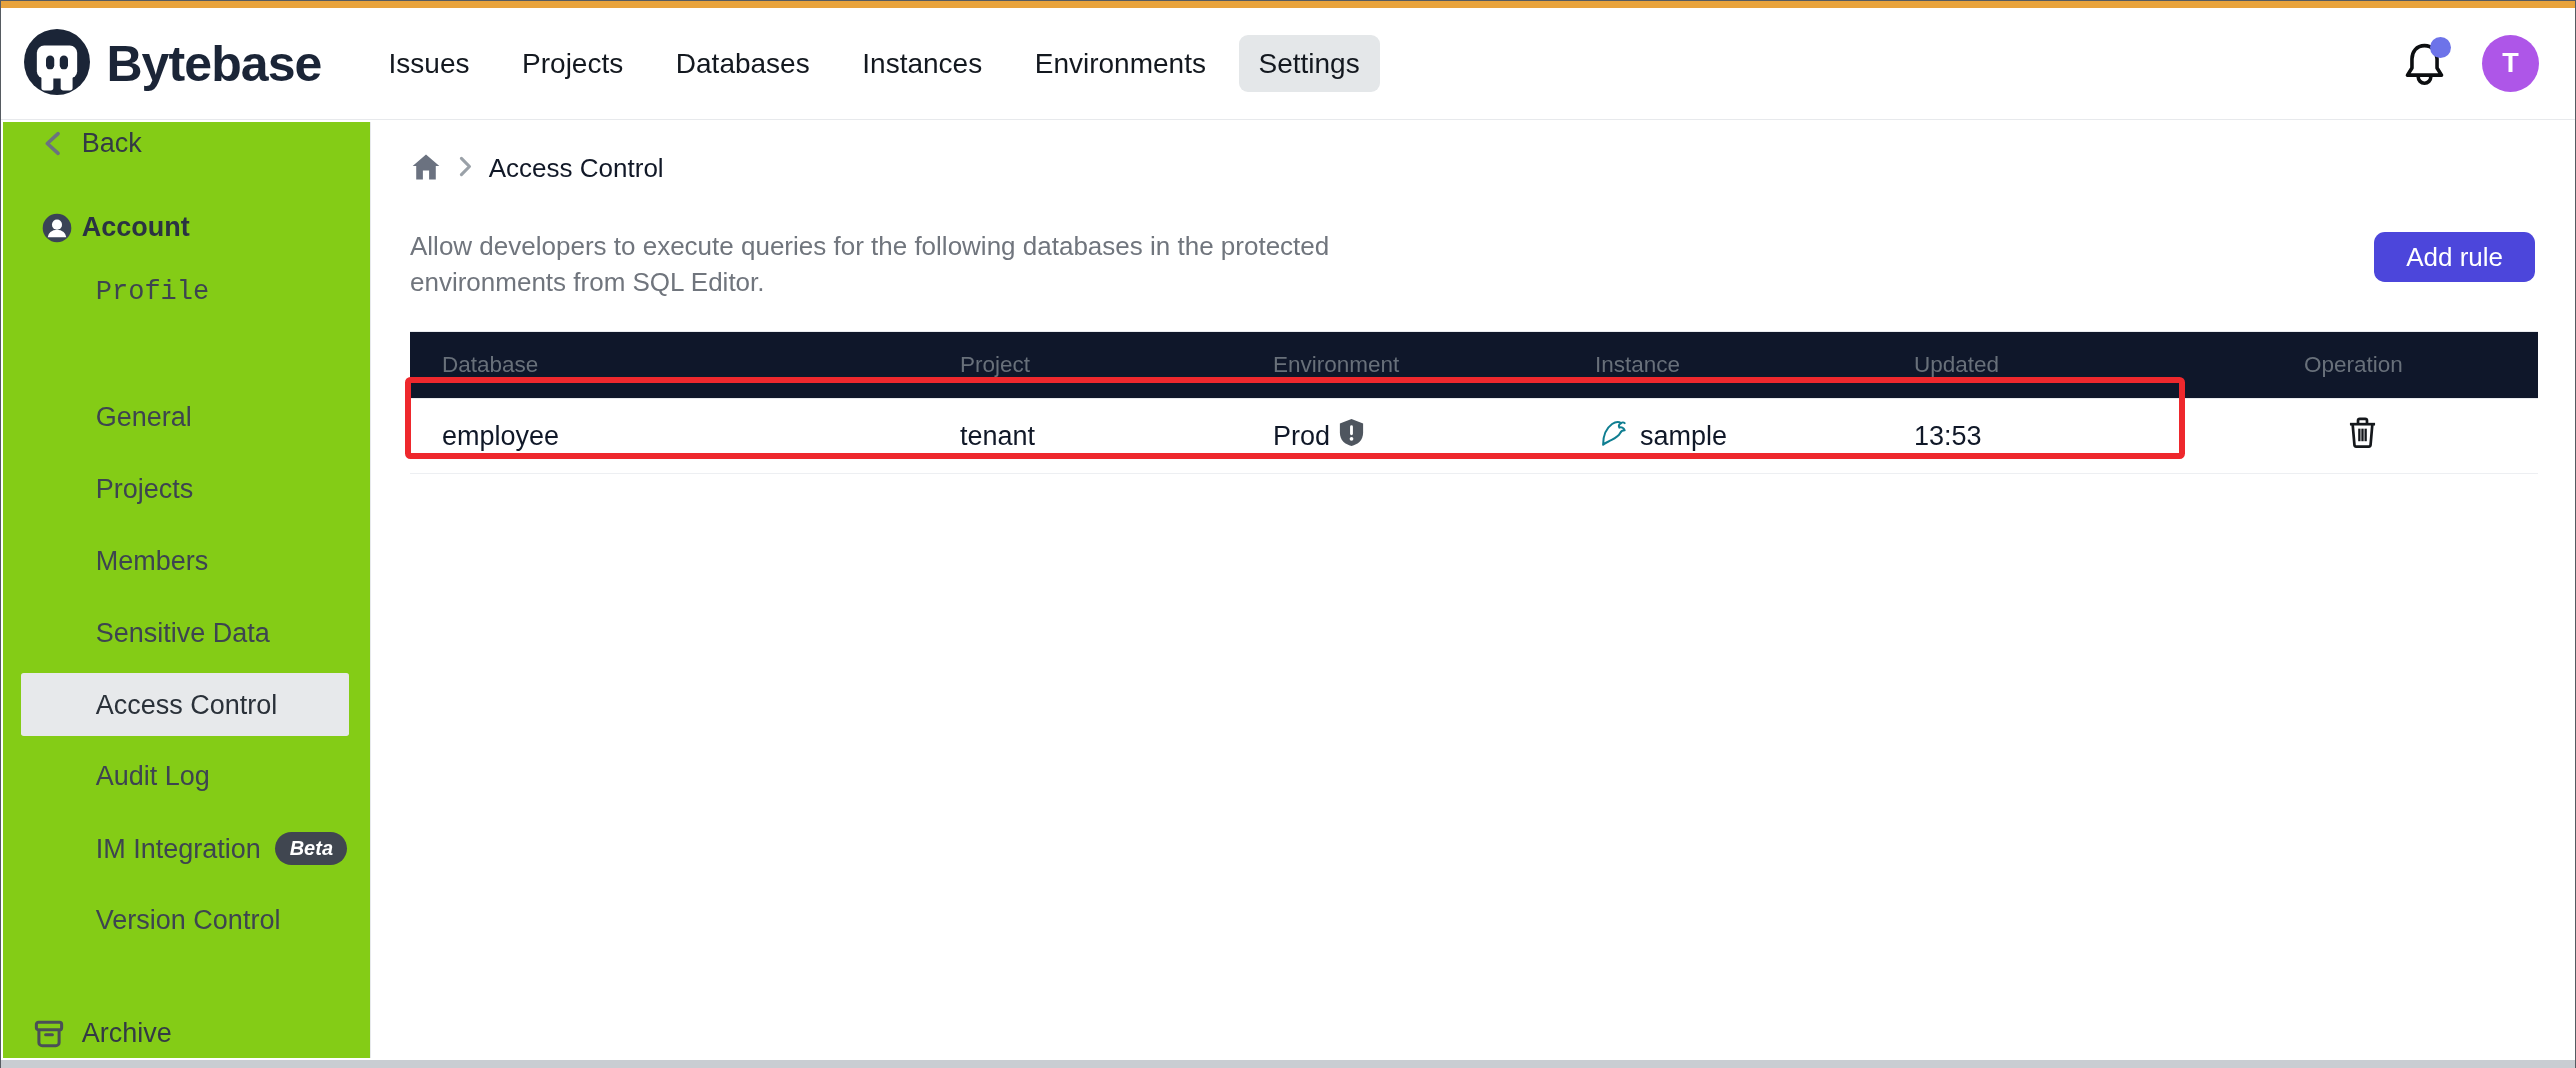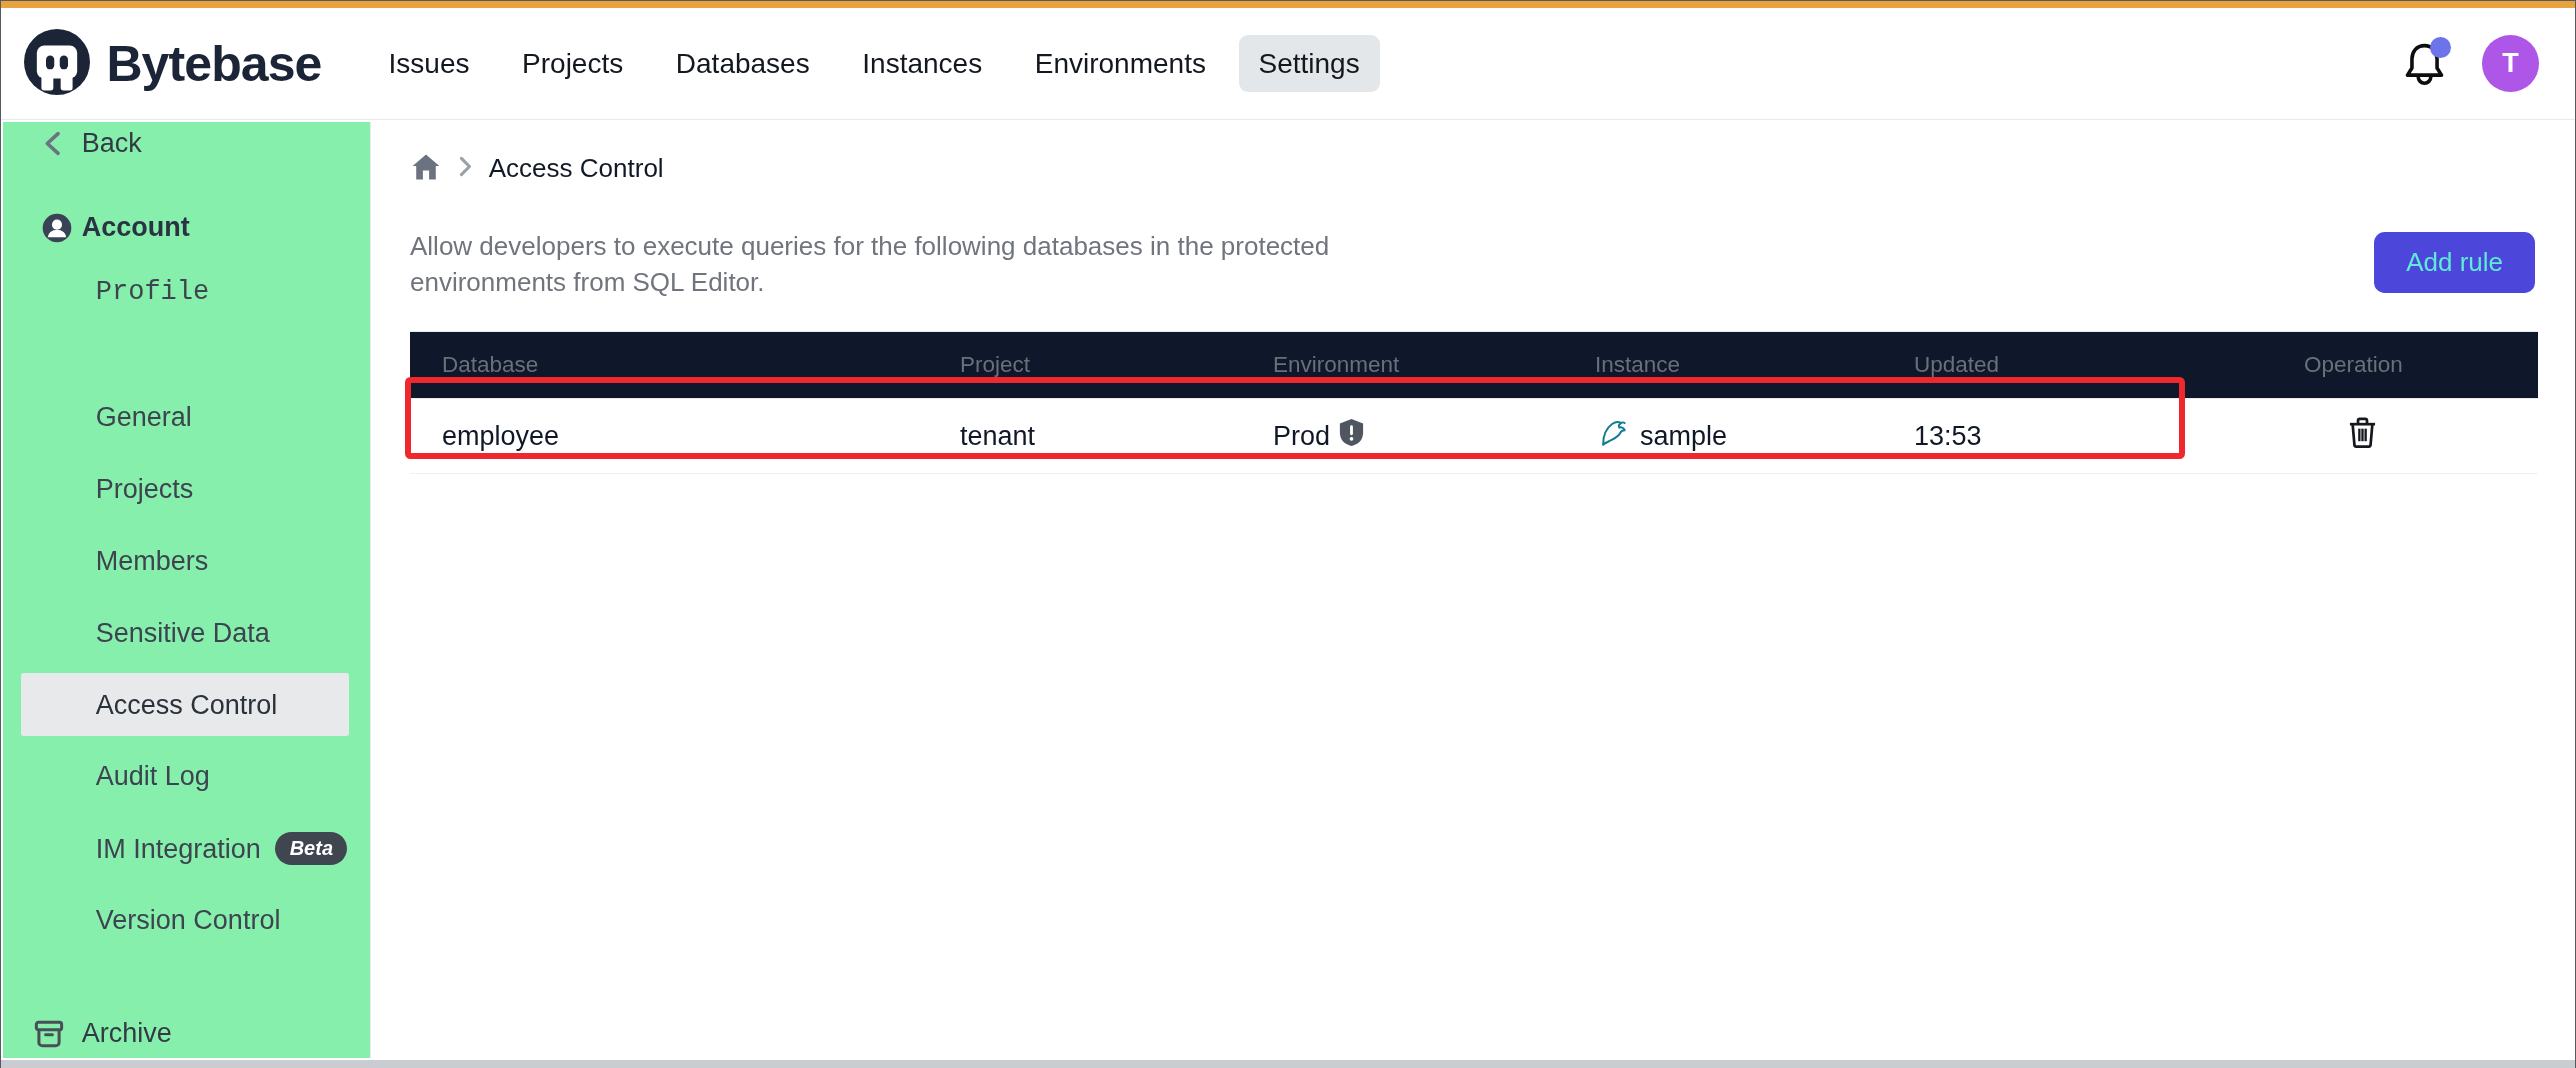--- a/index.html
+++ b/index.html
@@ -19,38 +19,38 @@
   .navlinks { display:flex; align-items:center; gap:12.6px; margin-left:47px; }
   .navlink { font-size:28px; color:#13181f; padding:12.6px 20px; border-radius:9px; cursor:pointer; white-space:nowrap; }
   .navlink.active { background:#E4E7E9; }
   .nav-right { margin-left:auto; display:flex; align-items:center; gap:36px; padding-right:12.6px; }
   .bell-wrap { position:relative; width:43px; height:47px; }
   .notif-dot { position:absolute; right:-5.4px; top:-3.6px; width:21.6px; height:21.6px; border-radius:50%; background:#6D73E9; }
   .avatar { width:57px; height:57px; border-radius:50%; background:#AE56E8; color:#fff;
             display:flex; align-items:center; justify-content:center; font-size:27px; font-weight:600; }
 
   
-  .sidebar { position:absolute; top:121px; left:1.8px; width:368px; bottom:10px; background:#86efac;
+  .sidebar { position:absolute; top:121px; left:1.8px; width:368px; bottom:10px; background:#84cc16;
              border-right:1.8px solid #E7E9EC; overflow:hidden; }
   .srow { position:absolute; left:0; width:100%; height:65px; display:flex; align-items:center; cursor:pointer; }
   .srow .sicon { position:absolute; left:38px; width:32px; display:flex; }
   .srow .stext { position:absolute; left:79px; font-size:27px; color:#2a3342; font-weight:600; }
   .srow.item .stext { left:93px; font-weight:400; color:#3d4450; }
   .srow.back .stext { font-weight:400; color:#333a45; }
   .active-bg { position:absolute; left:18px; width:328px; height:63px; top:551px; background:#E7E9EB; border-radius:2.7px; }
   .beta-badge { display:inline-block; margin-left:14.4px; background:#404650; color:#fff; font-size:20px;
                 font-weight:700; padding:5.4px 14.4px; border-radius:18px; vertical-align:2.7px;font-style:italic; }
 
   
   .main { position:absolute; top:121px; left:370px; right:0; bottom:8px; background:#fff; }
   .breadcrumb { position:absolute; top:27px; left:39px; display:flex; align-items:center; gap:14.4px; height:38px; }
   .crumb-current { font-size:26px; color:#111827; }
   .desc { position:absolute; top:106px; left:39px; width:952px; font-size:26px; line-height:36px; color:#70757d; }
-  .add-rule { position:absolute; top:110px; right:40px; height:61px; padding:12px 32px; background:#4C46DB;
-              color:#5eead4; font-size:26px; font-weight:500; border:none; border-radius:10.8px;
+  .add-rule { position:absolute; top:110px; right:40px; height:50px; padding:12px 32px; background:#4C46DB;
+              color:#ffffff; font-size:26px; font-weight:500; border:none; border-radius:10.8px;
               display:flex; align-items:center; justify-content:center; cursor:pointer;
               font-family:"Liberation Sans", sans-serif; }
 
   .tbl { position:absolute; top:209px; left:39px; width:2128px; }
   .trow { display:grid; grid-template-columns:550px 313px 322px 319px 390px 234px; align-items:center; }
   .thead { height:68px; background:#0f172a; border-top:1.8px solid #E9EBEE; border-bottom:1.8px solid #E9EBEE; }
   .thead .tcell { font-size:22.5px; color:#68707a; font-weight:500; }
   .tdata { height:75px; background:#fff; border-bottom:1.8px solid #EDEFF2; }
   .tdata .tcell { font-size:27px; color:#101828; }
   .tcell.first { padding-left:32px; }

